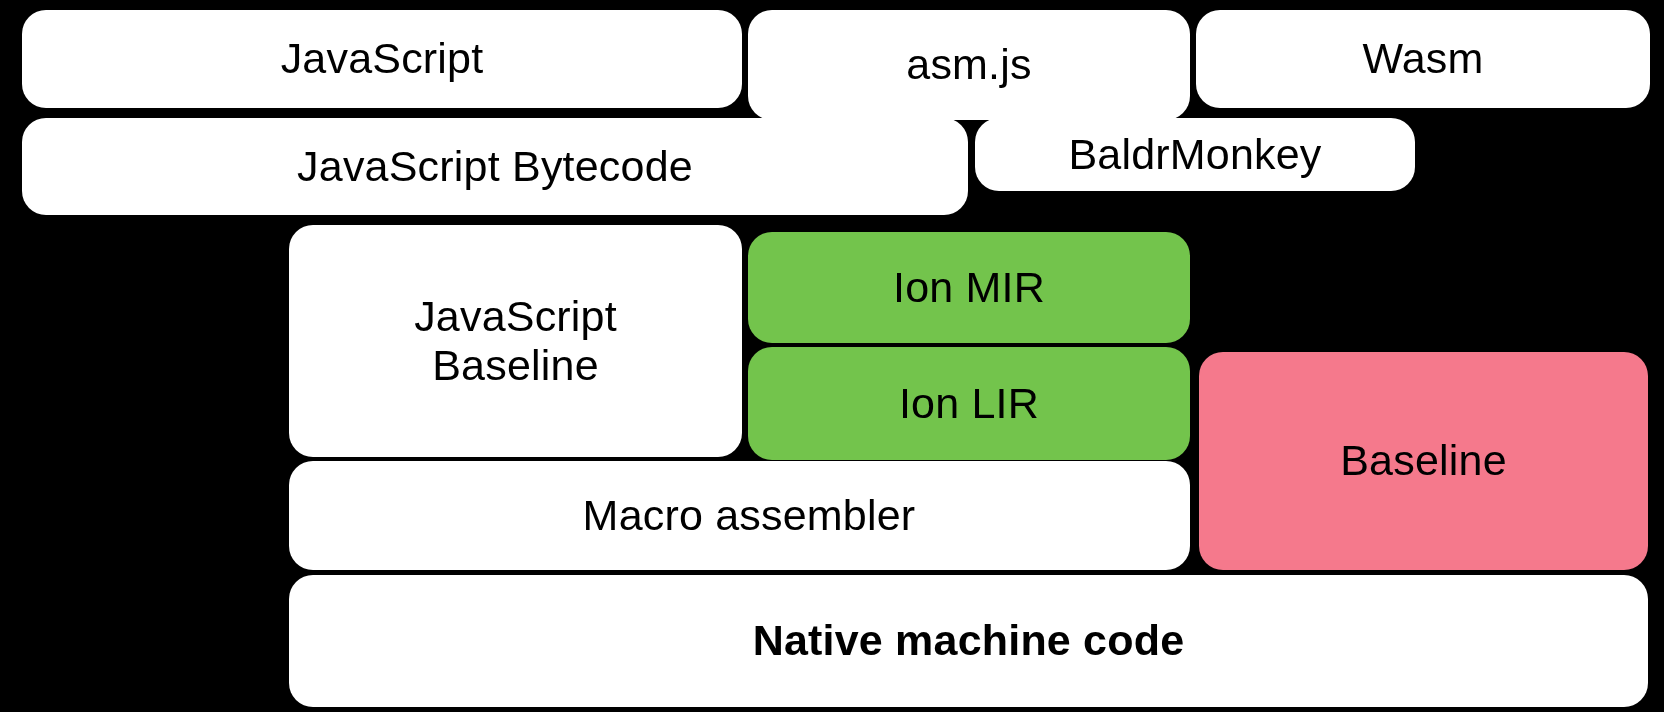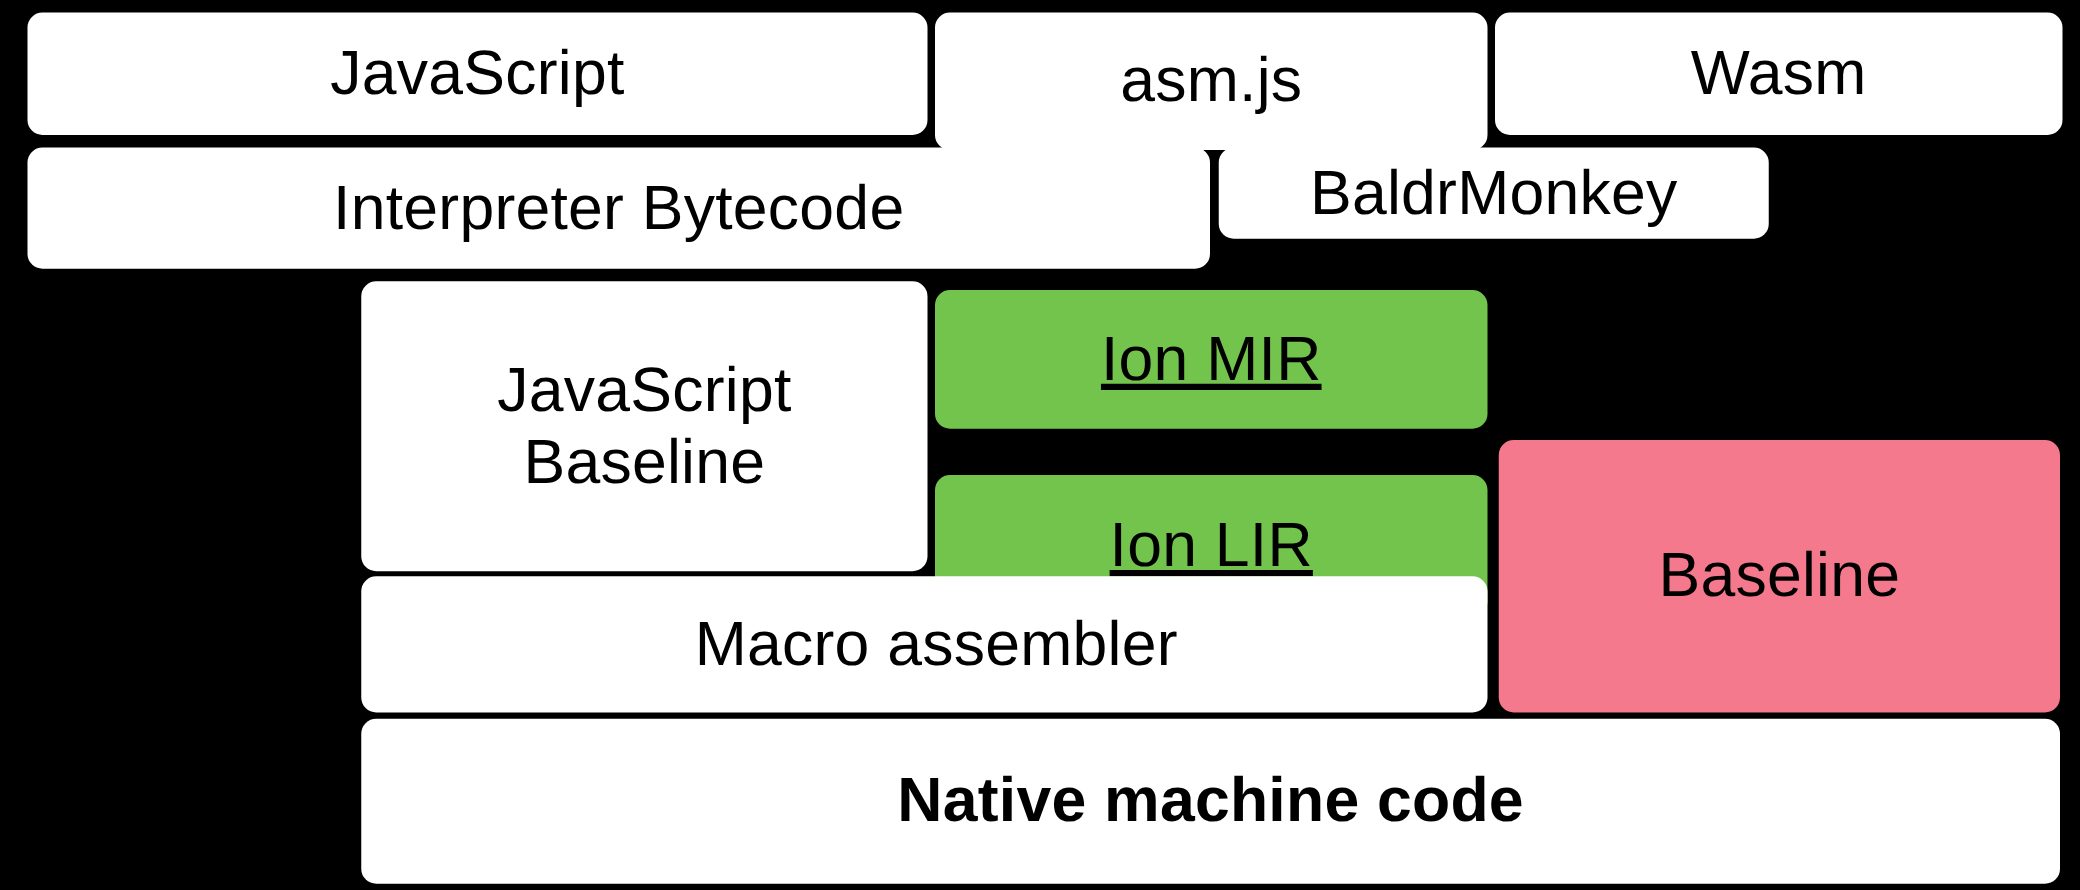--- a/index.html
+++ b/index.html
@@ -15,48 +15,48 @@
     overflow: hidden;
     font-family: "Liberation Sans", sans-serif;
   }
   .node {
     position: absolute;
     box-sizing: border-box;
     display: flex;
     align-items: center;
     justify-content: center;
     text-align: center;
-    border-radius: 12px;
+    border-radius: 24px;
     color: #000000;
-    font-size: 50px;
+    font-size: 43px;
     font-weight: 400;
     line-height: 1.15;
     letter-spacing: 0.2px;
     white-space: pre-line;
     user-select: none;
   }
   .fill-white { background: #FFFFFF; }
   .fill-gray  { background: #EAEAEA; }
-  .fill-green { background: #73C44C; text-decoration: underline; }
+  .fill-green { background: #73C44C; }
   .fill-pink  { background: #F5798C; }
 </style>
 </head>
 <body>
 
 <div id="canvas">
 
   <div class="node fill-white" style="left: 22px; top: 10px; width: 720px; height: 98px;">JavaScript</div>
   <div class="node fill-white" style="left: 748px; top: 10px; width: 442px; height: 110px;">asm.js</div>
   <div class="node fill-white" style="left: 1196px; top: 10px; width: 454px; height: 98px;">Wasm</div>
 
-  <div class="node fill-white" style="left: 22px; top: 118px; width: 946px; height: 97px;">Interpreter Bytecode</div>
+  <div class="node fill-white" style="left: 22px; top: 118px; width: 946px; height: 97px;">JavaScript Bytecode</div>
   <div class="node fill-white" style="left: 975px; top: 118px; width: 440px; height: 73px;">BaldrMonkey</div>
 
   <div class="node fill-white" style="left: 289px; top: 225px; width: 453px; height: 232px;">JavaScript
 Baseline</div>
   <div class="node fill-green" style="left: 748px; top: 232px; width: 442px; height: 111px;">Ion MIR</div>
-  <div class="node fill-green" style="left: 748px; top: 347px; width: 442px; height: 113px; margin-top: 33px;">Ion LIR</div>
+  <div class="node fill-green" style="left: 748px; top: 347px; width: 442px; height: 113px;">Ion LIR</div>
   <div class="node fill-pink" style="left: 1199px; top: 352px; width: 449px; height: 218px;">Baseline</div>
 
   <div class="node fill-white" style="left: 289px; top: 461px; width: 901px; height: 109px; padding-left: 19px;">Macro assembler</div>
 
   <div class="node fill-white" style="left: 289px; top: 575px; width: 1359px; height: 132px; font-weight: bold;">Native machine code</div>
 </div>
 
 </body></html>

